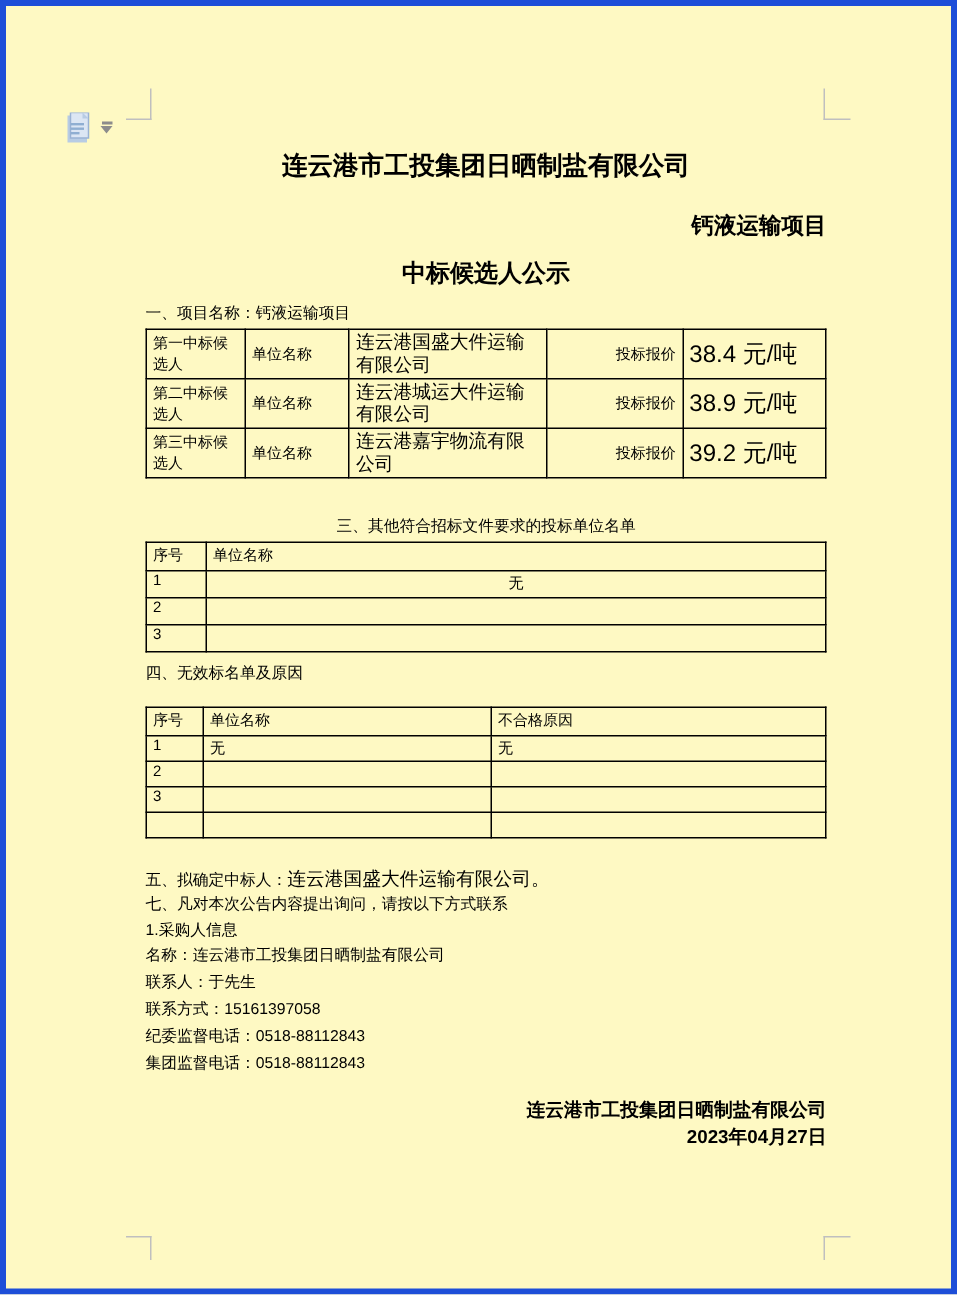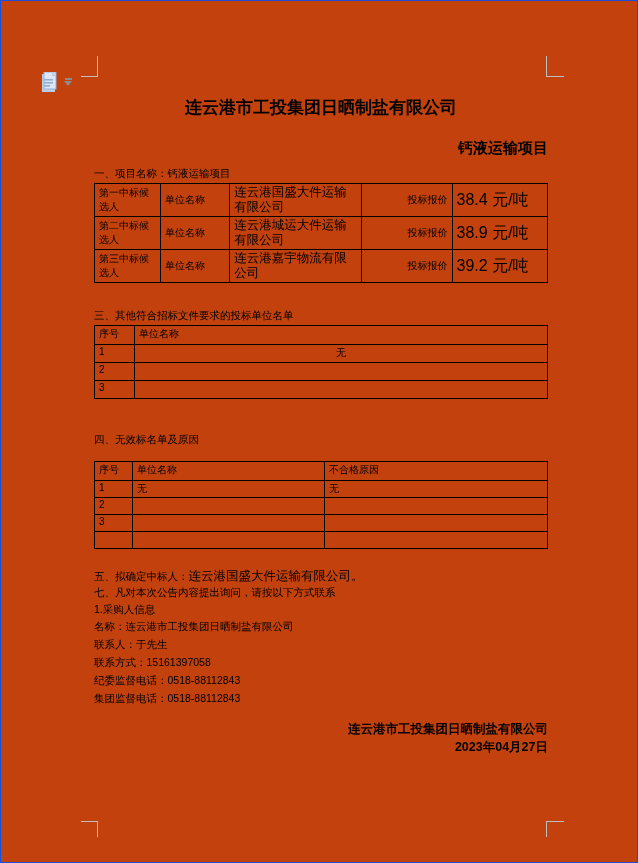--- a/index.html
+++ b/index.html
@@ -1,22 +1,22 @@
 <!DOCTYPE html>
 <html><head>
 <meta charset="utf-8">
 <style>
   * { margin: 0; padding: 0; box-sizing: border-box; }
   html, body { background: #ffffff; }
   .page {
     position: relative;
     width: 638px;
     height: 863px;
-    background: #c2410c;
-    border: 1px solid #1d4ed8;
+    background: #fef9c3;
+    border: 4px solid #1d4ed8;
     font-family: "Liberation Sans", sans-serif;
     color: #000000;
     overflow: hidden;
   }
 
   
   .paste-btn { position: absolute; left: 40px; top: 71px; width: 34px; height: 24px; cursor: pointer; }
   .paste-btn svg { display: block; }
   .paste-arrow {
     position: absolute; left: 23px; top: 6px; width: 9px; height: 8px;
@@ -50,28 +50,28 @@
   .tbl-candidates td { vertical-align: middle; }
   .tbl-candidates tr { height: 33px; }
   .tbl-candidates .col-rank  { width: 63px; }
   .tbl-candidates .col-nlbl  { width: 66px; }
   .tbl-candidates .col-comp  { width: 126px; }
   .tbl-candidates .col-plbl  { width: 86px; text-align: right; }
   .tbl-candidates .col-price { width: 91px; }
   .company-cell { font-size: 12.5px; line-height: 15px; font-family: "Liberation Serif", serif; }
   .price-cell { font-size: 16px; }
 
-  .s3-heading { margin-top: 25px; }
+  .s3-heading { margin-top: 25px; text-align: center; }
   .tbl-qualified { margin-top: 3px; }
   .tbl-qualified tr { height: 18px; }
   .tbl-qualified tr.hdr { height: 19px; }
   .tbl-qualified .col-no { width: 40px; }
   .cell-center { text-align: center; }
 
-  .s4-heading { margin-top: 33px; }
+  .s4-heading { margin-top: 7px; }
   .tbl-invalid { margin-top: 15px; }
   .tbl-invalid tr { height: 17px; }
   .tbl-invalid tr.hdr { height: 19px; }
   .tbl-invalid .col-no { width: 38px; }
   .tbl-invalid .col-name { width: 192px; }
 
   .s5 { margin-top: 19px; font-size: 10.5px; line-height: 16px; }
   .s5 .big-company { font-size: 12.5px; font-family: "Liberation Serif", serif; }
   .para { font-size: 10.5px; line-height: 16.5px; }
   .contact-line { font-size: 10.5px; line-height: 18px; }
@@ -102,20 +102,21 @@
 
   <div class="mark mark-tl"></div>
   <div class="mark mark-tr"></div>
   <div class="mark mark-bl"></div>
   <div class="mark mark-br"></div>
 
   <div class="content">
 
     <div class="t1">连云港市工投集团日晒制盐有限公司</div>
     <div class="t2">钙液运输项目</div>
+    <div class="t3">中标候选人公示</div>
 
     <div class="line sec-gap">一、项目名称：钙液运输项目</div>
 
     <table class="tbl-candidates">
       <tbody>
         <tr>
           <td class="col-rank">第一中标候选人</td>
           <td class="col-nlbl">单位名称</td>
           <td class="col-comp company-cell">连云港国盛大件运输有限公司</td>
           <td class="col-plbl">投标报价</td>

